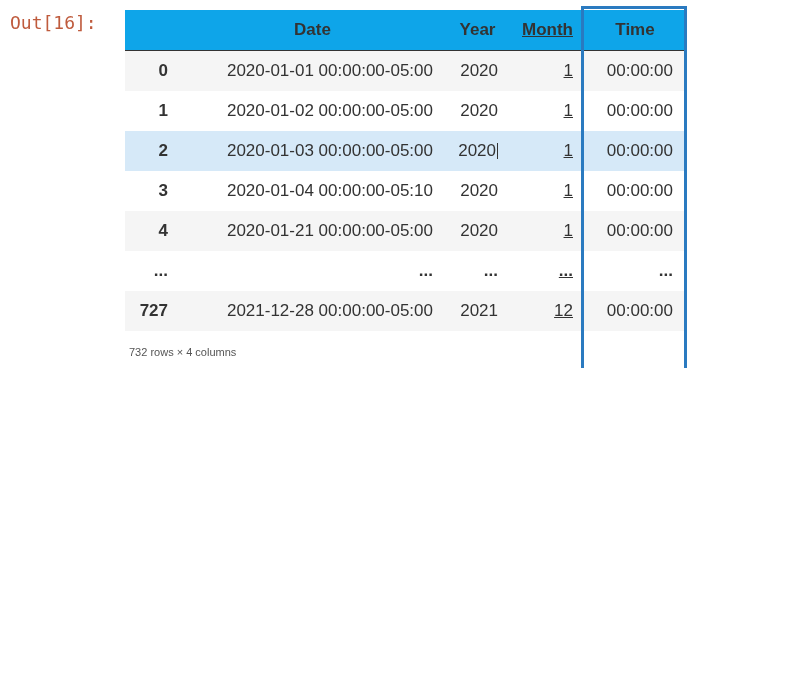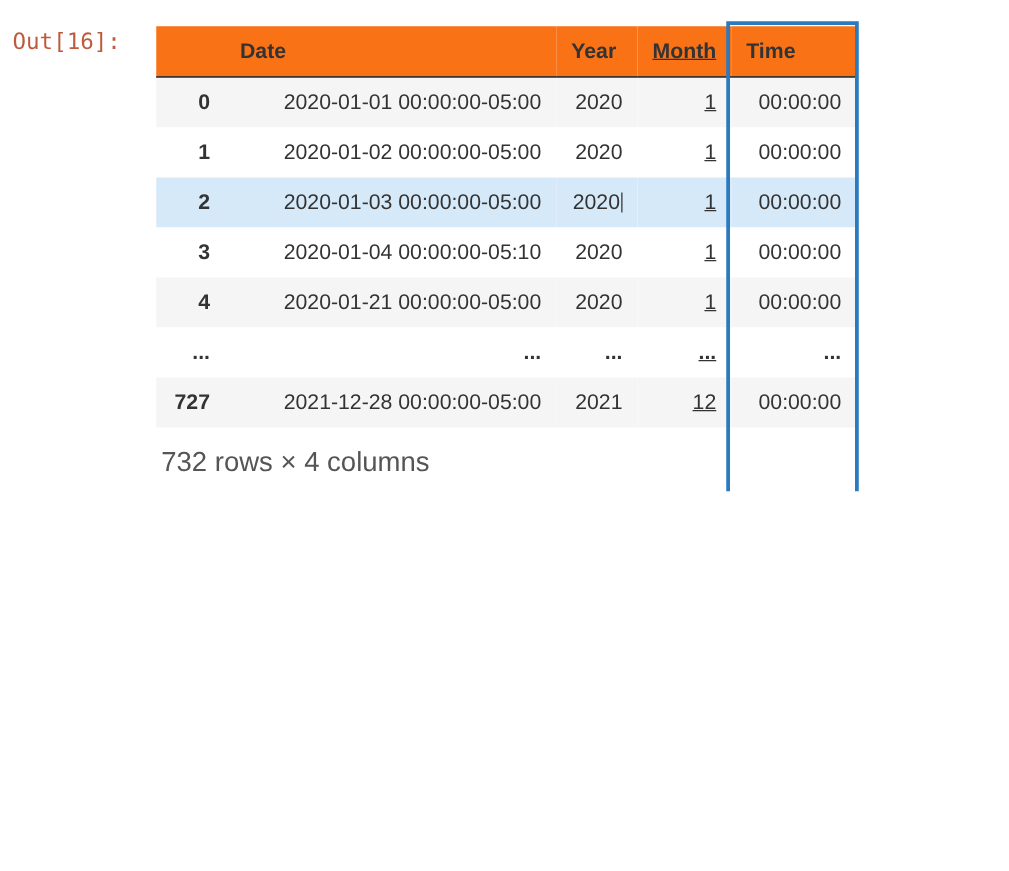--- a/index.html
+++ b/index.html
@@ -9,44 +9,43 @@
     }
     body {
       font-family: -apple-system, BlinkMacSystemFont, "Segoe UI", Helvetica, Arial, sans-serif;
       background: #fff;
       padding: 10px;
       width: 807px;
     }
     .container {
       display: flex;
       align-items: flex-start;
-      margin-top: 11px;
     }
     .out-label {
       color: #bf5b3d;
       font-family: "Consolas", "Monaco", monospace;
       font-size: 18px;
       padding-right: 20px;
       padding-top: 2px;
       min-width: 115px;
     }
     .table-wrapper {
       flex: 1;
     }
     table {
       border-collapse: collapse;
       font-size: 17px;
       color: #333;
     }
     thead th {
       font-weight: bold;
-      text-align: left;
+      text-align: center;
       padding: 10px 12px;
       border-bottom: 1px solid #333;
-      background: #f97316;
+      background: #0ea5e9;
     }
     tbody td, tbody th {
       text-align: right;
       padding: 10px 12px;
       border: none;
     }
     tbody th {
       font-weight: bold;
     }
     tbody tr:nth-child(odd) {
@@ -56,21 +55,21 @@
       background: #fff;
     }
     tbody tr.highlighted {
       background: #d6e9f8;
     }
     .ellipsis-row td, .ellipsis-row th {
       font-weight: bold;
     }
     .footer-text {
       color: #555;
-      font-size: 22px;
+      font-size: 11px;
       padding-top: 15px;
       padding-left: 4px;
     }
     .highlight-box {
       position: absolute;
       border: 3px solid #2a7ac0;
       pointer-events: none;
     }
     .col-idx { min-width: 55px; }
     .col-date { min-width: 265px; }

